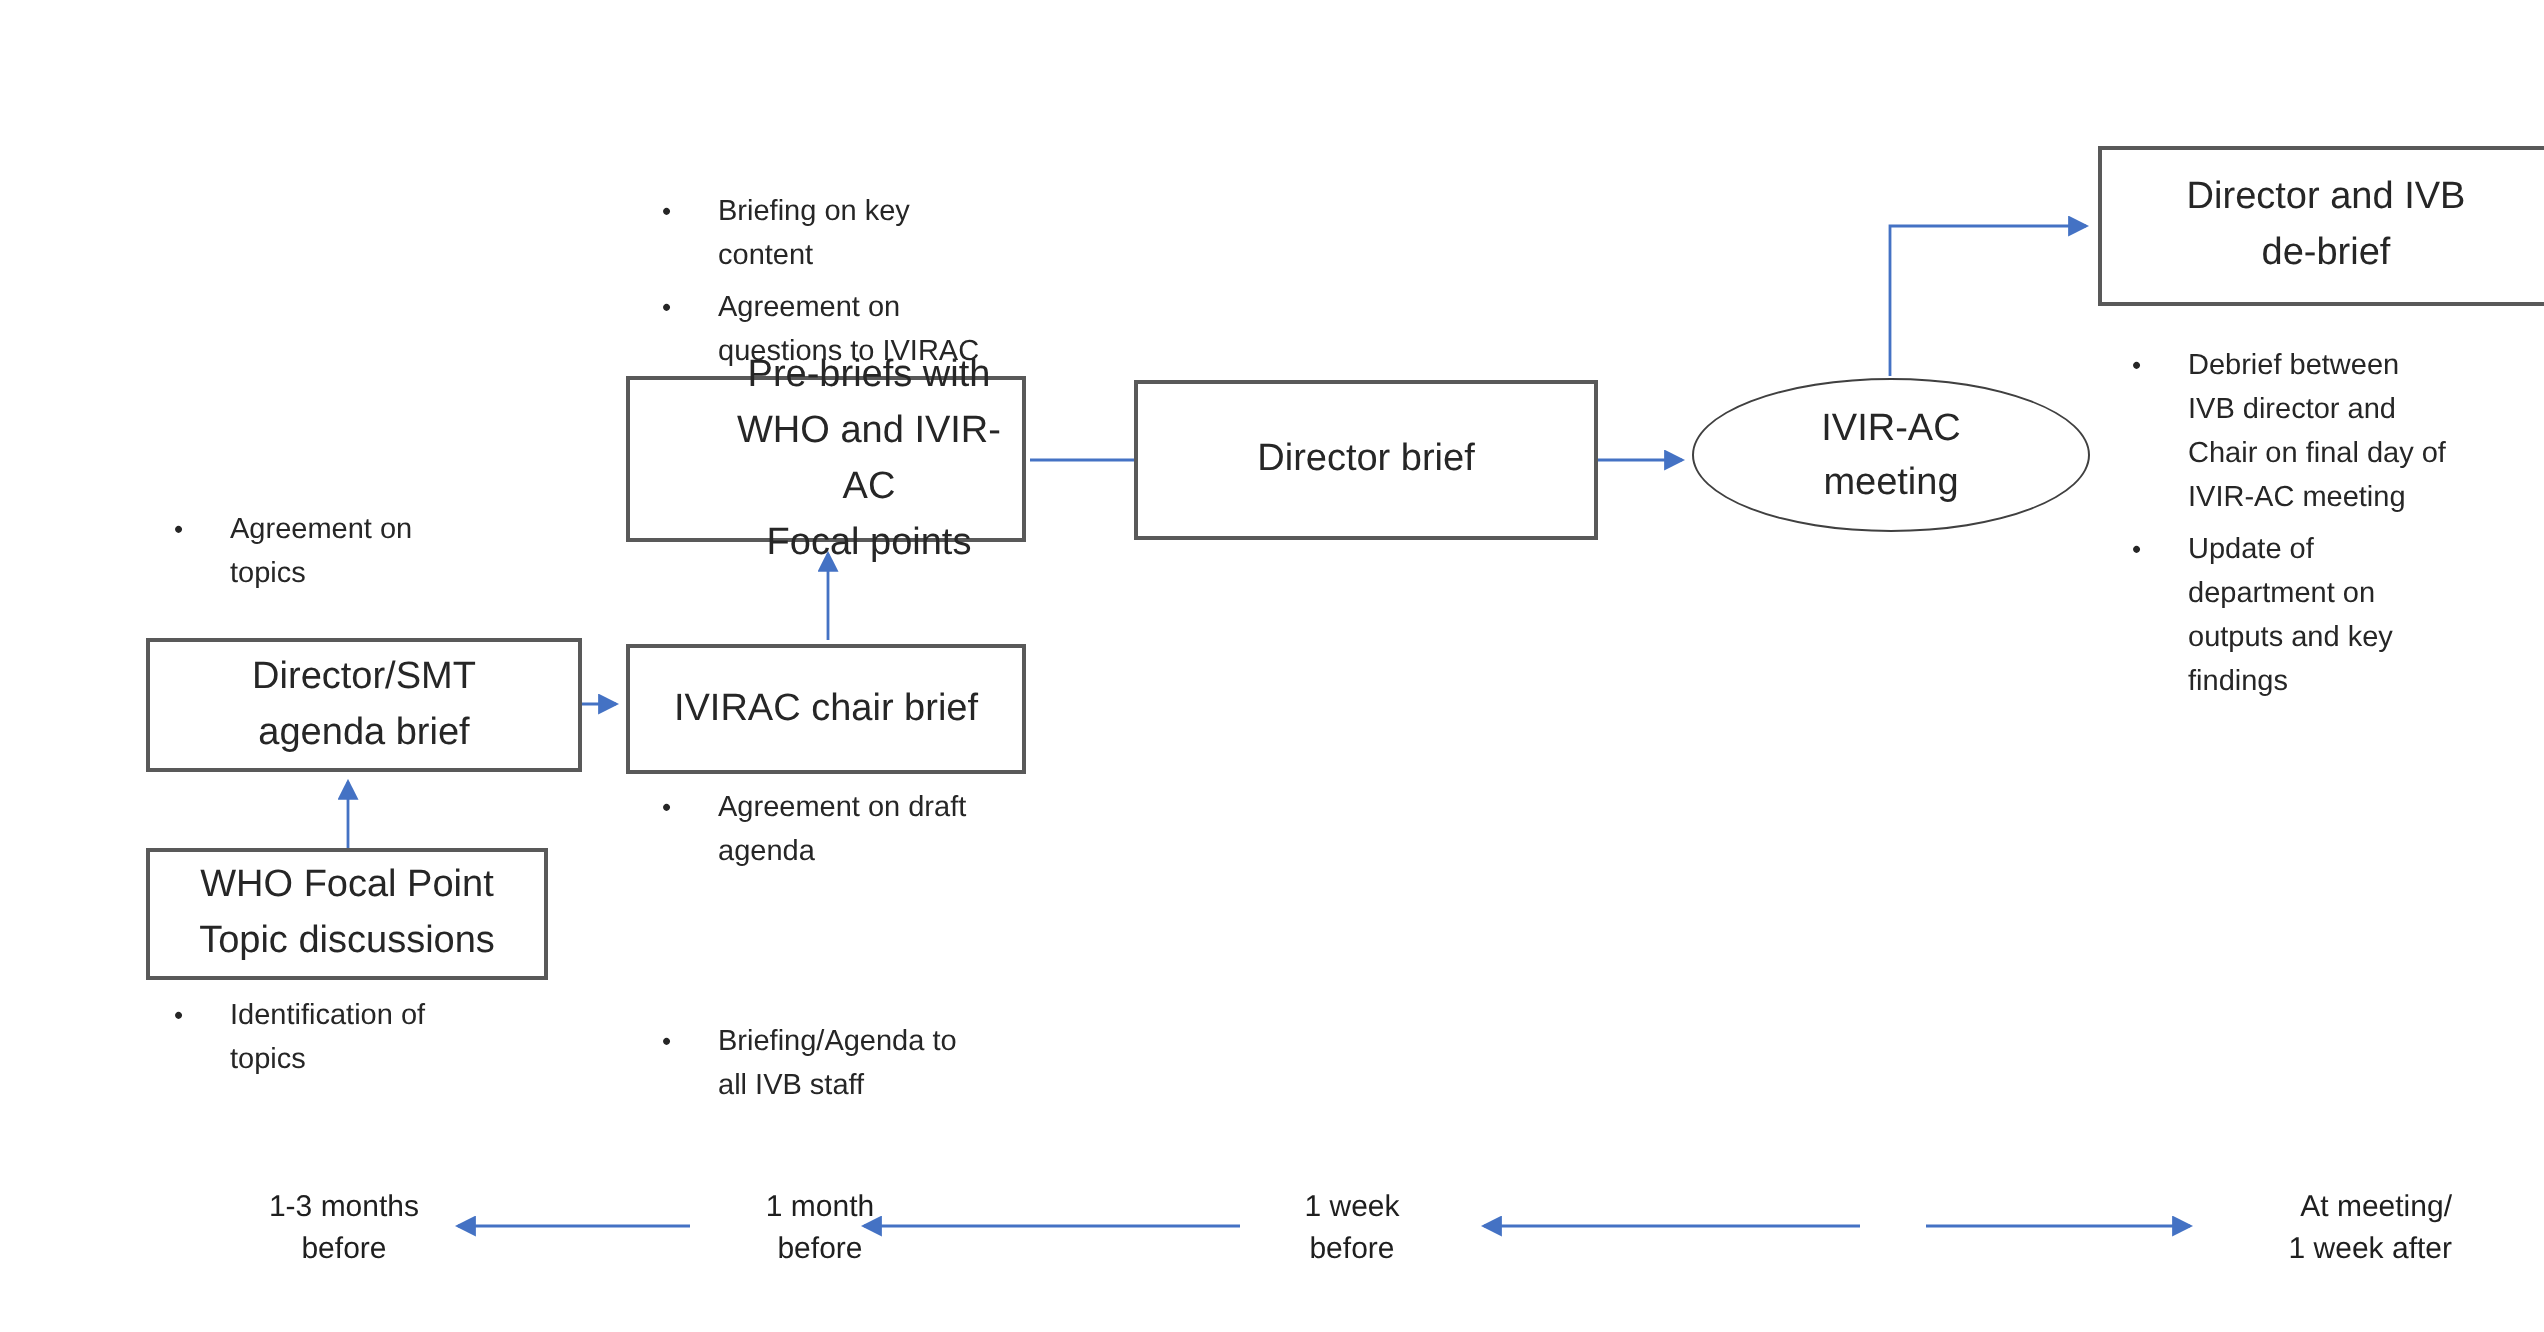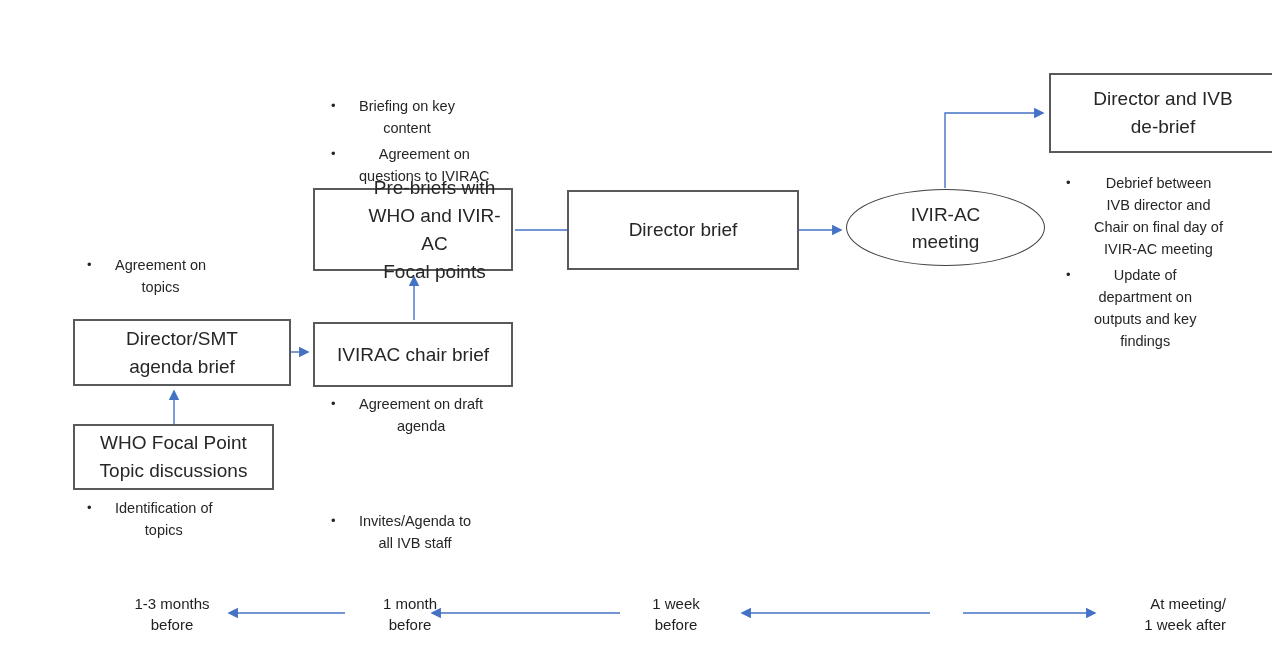--- a/index.html
+++ b/index.html
@@ -53,21 +53,20 @@
     margin-bottom: 4px;
   }
   .bullet {
     flex: 0 0 28px;
     font-size: 13px;
     padding-left: 3px;
     line-height: 22px;
   }
   .note-text {
     white-space: pre-line;
-    text-align: center;
   }
   .timeline-label {
     position: absolute;
     font-size: 15px;
     font-weight: normal;
     color: #1f1f1f;
     line-height: 21px;
     text-align: center;
     white-space: pre-line;
   }
@@ -150,21 +149,21 @@
     <div class="note-item">
       <span class="bullet">•</span>
       <span class="note-text">Agreement on draft
 agenda</span>
     </div>
   </div>
 
   <div class="note-list" style="left:328px; top:510px; width:190px;">
     <div class="note-item">
       <span class="bullet">•</span>
-      <span class="note-text">Invites/Agenda to
+      <span class="note-text">Briefing/Agenda to
 all IVB staff</span>
     </div>
   </div>
 
   <div class="note-list" style="left:1063px; top:172px; width:195px;">
     <div class="note-item">
       <span class="bullet">•</span>
       <span class="note-text">Debrief between
 IVB director and
 Chair on final day of

